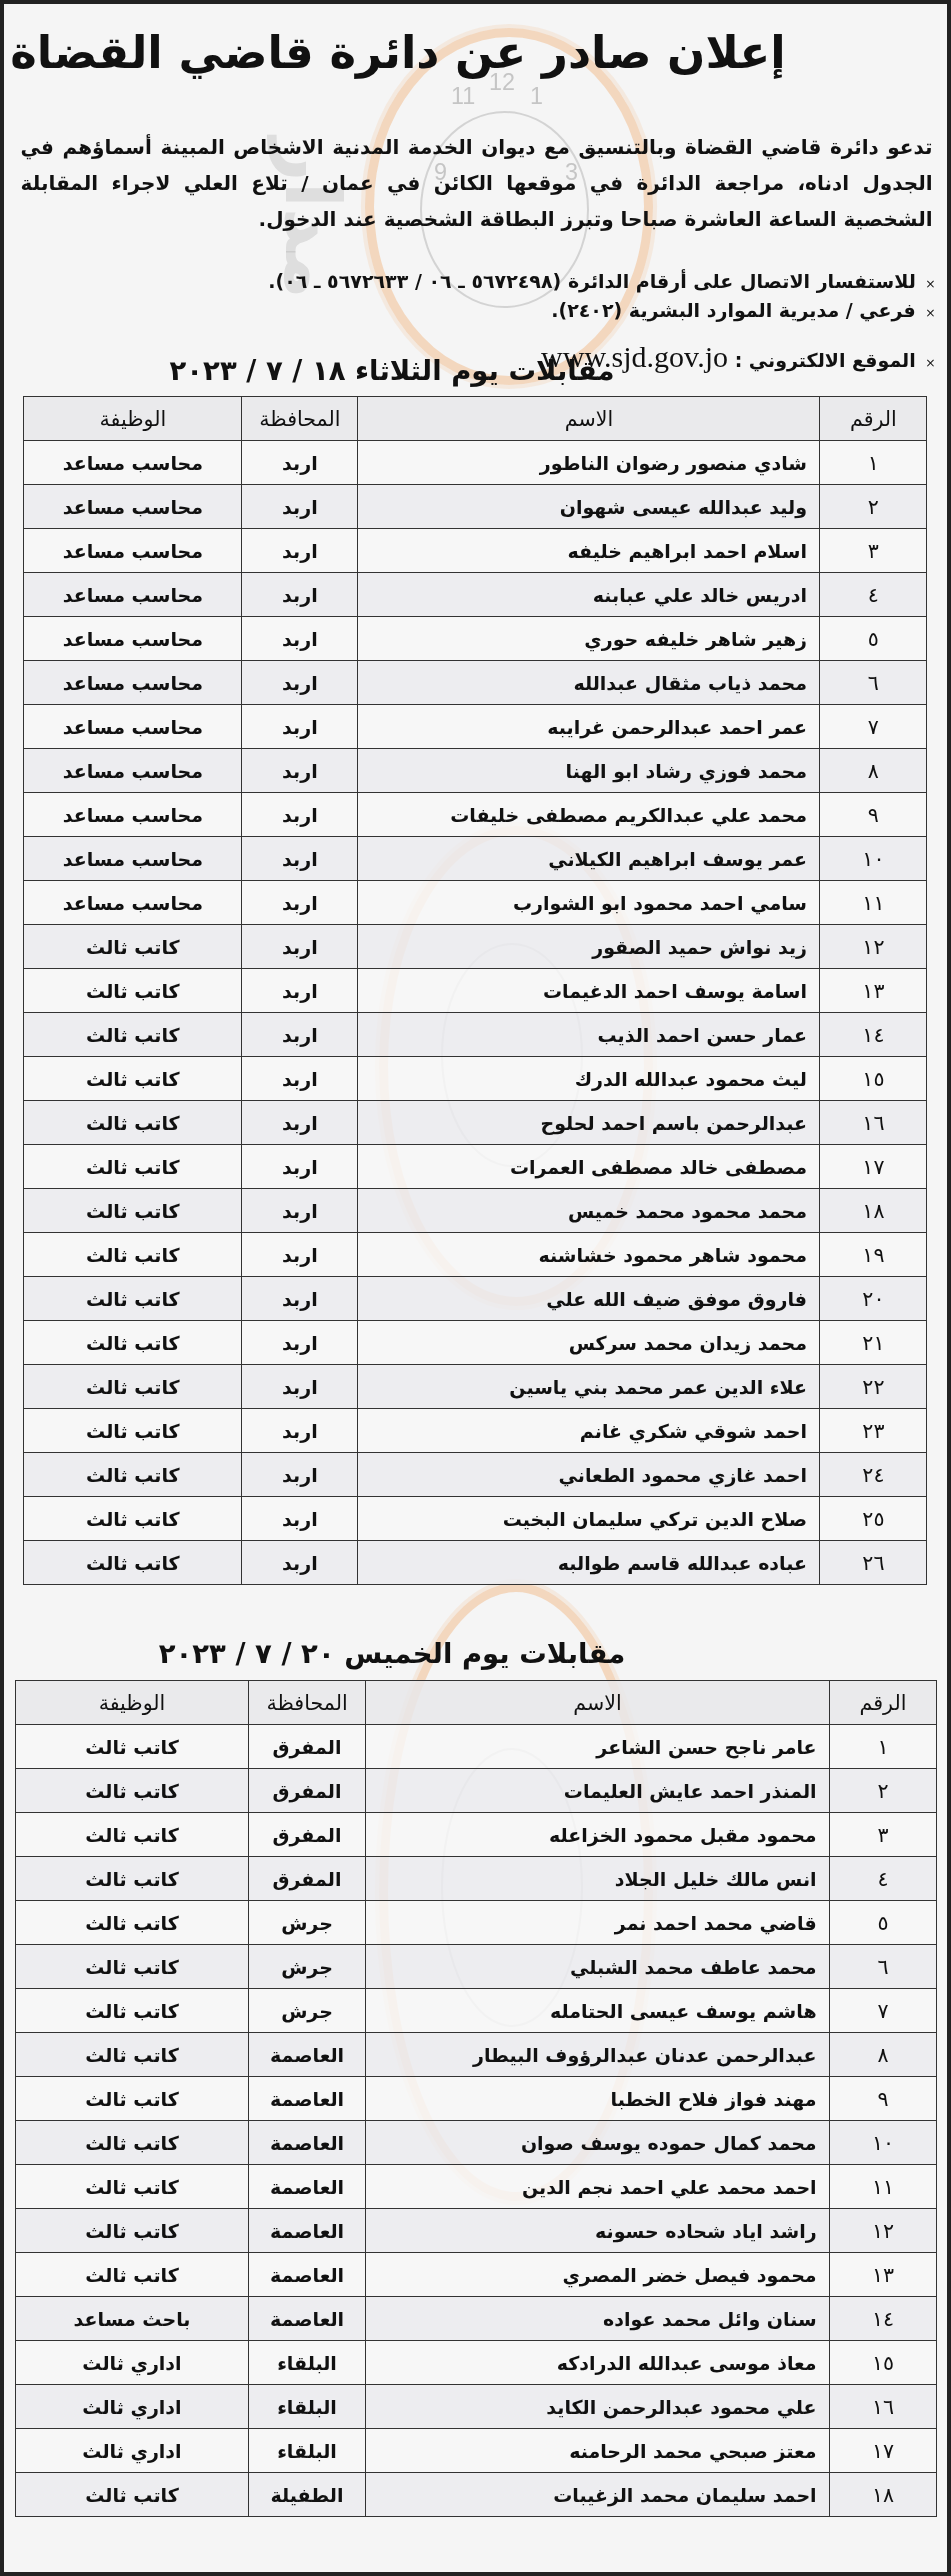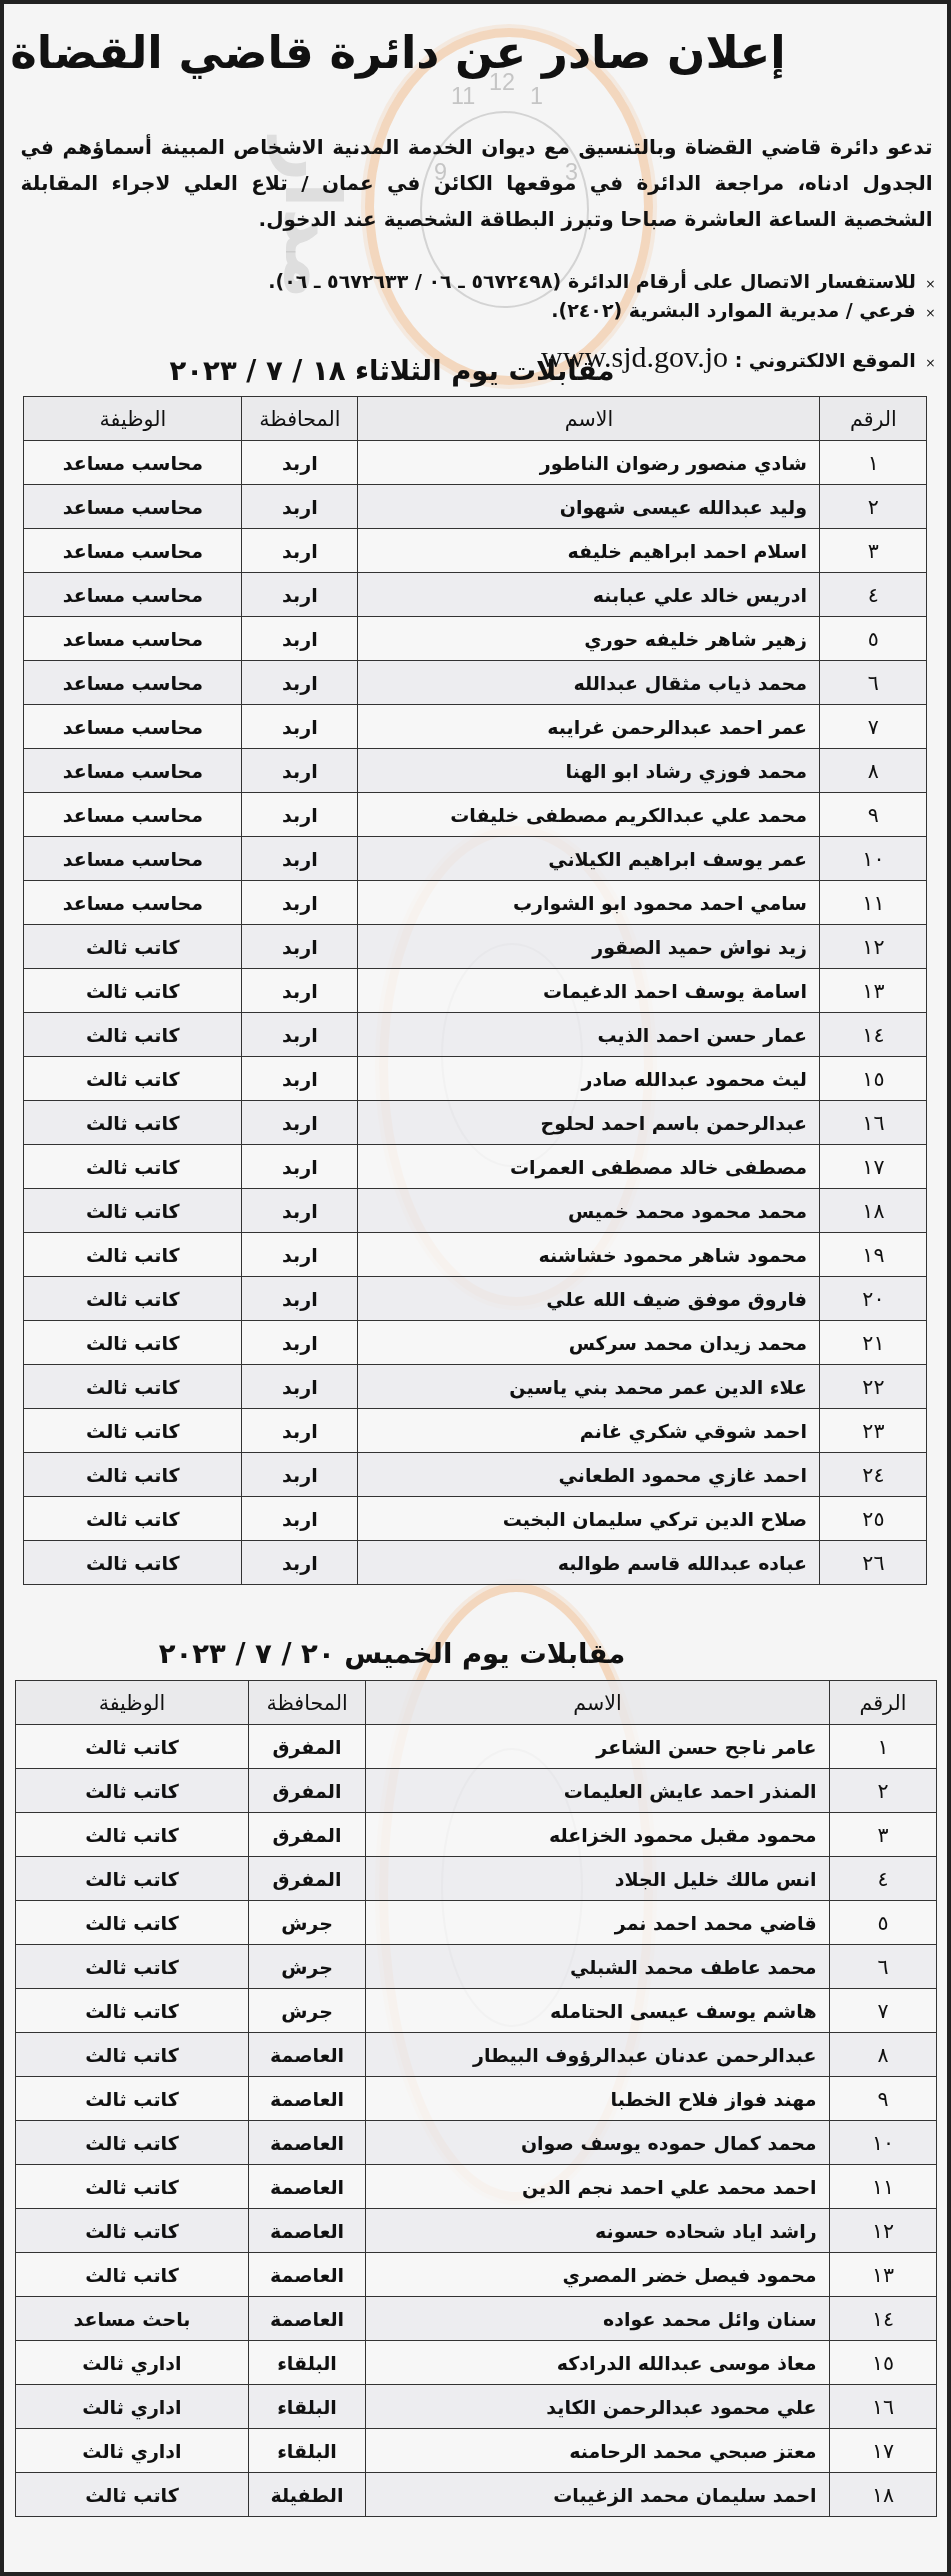--- a/index.html
+++ b/index.html
@@ -195,21 +195,21 @@
           <td>كاتب ثالث</td>
         </tr>
         <tr>
           <td class="num">١٤</td>
           <td class="name">عمار حسن احمد الذيب</td>
           <td>اربد</td>
           <td>كاتب ثالث</td>
         </tr>
         <tr>
           <td class="num">١٥</td>
-          <td class="name">ليث محمود عبدالله صادر</td>
+          <td class="name">ليث محمود عبدالله الدرك</td>
           <td>اربد</td>
           <td>كاتب ثالث</td>
         </tr>
         <tr>
           <td class="num">١٦</td>
           <td class="name">عبدالرحمن باسم احمد لحلوح</td>
           <td>اربد</td>
           <td>كاتب ثالث</td>
         </tr>
         <tr>

